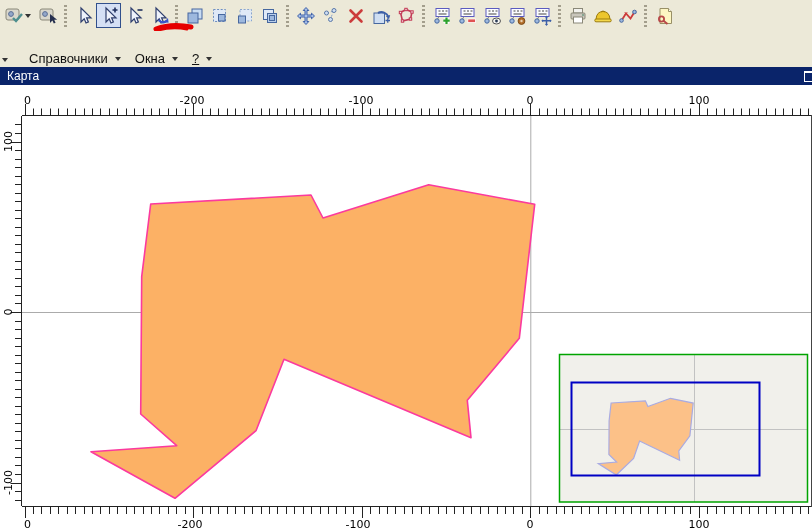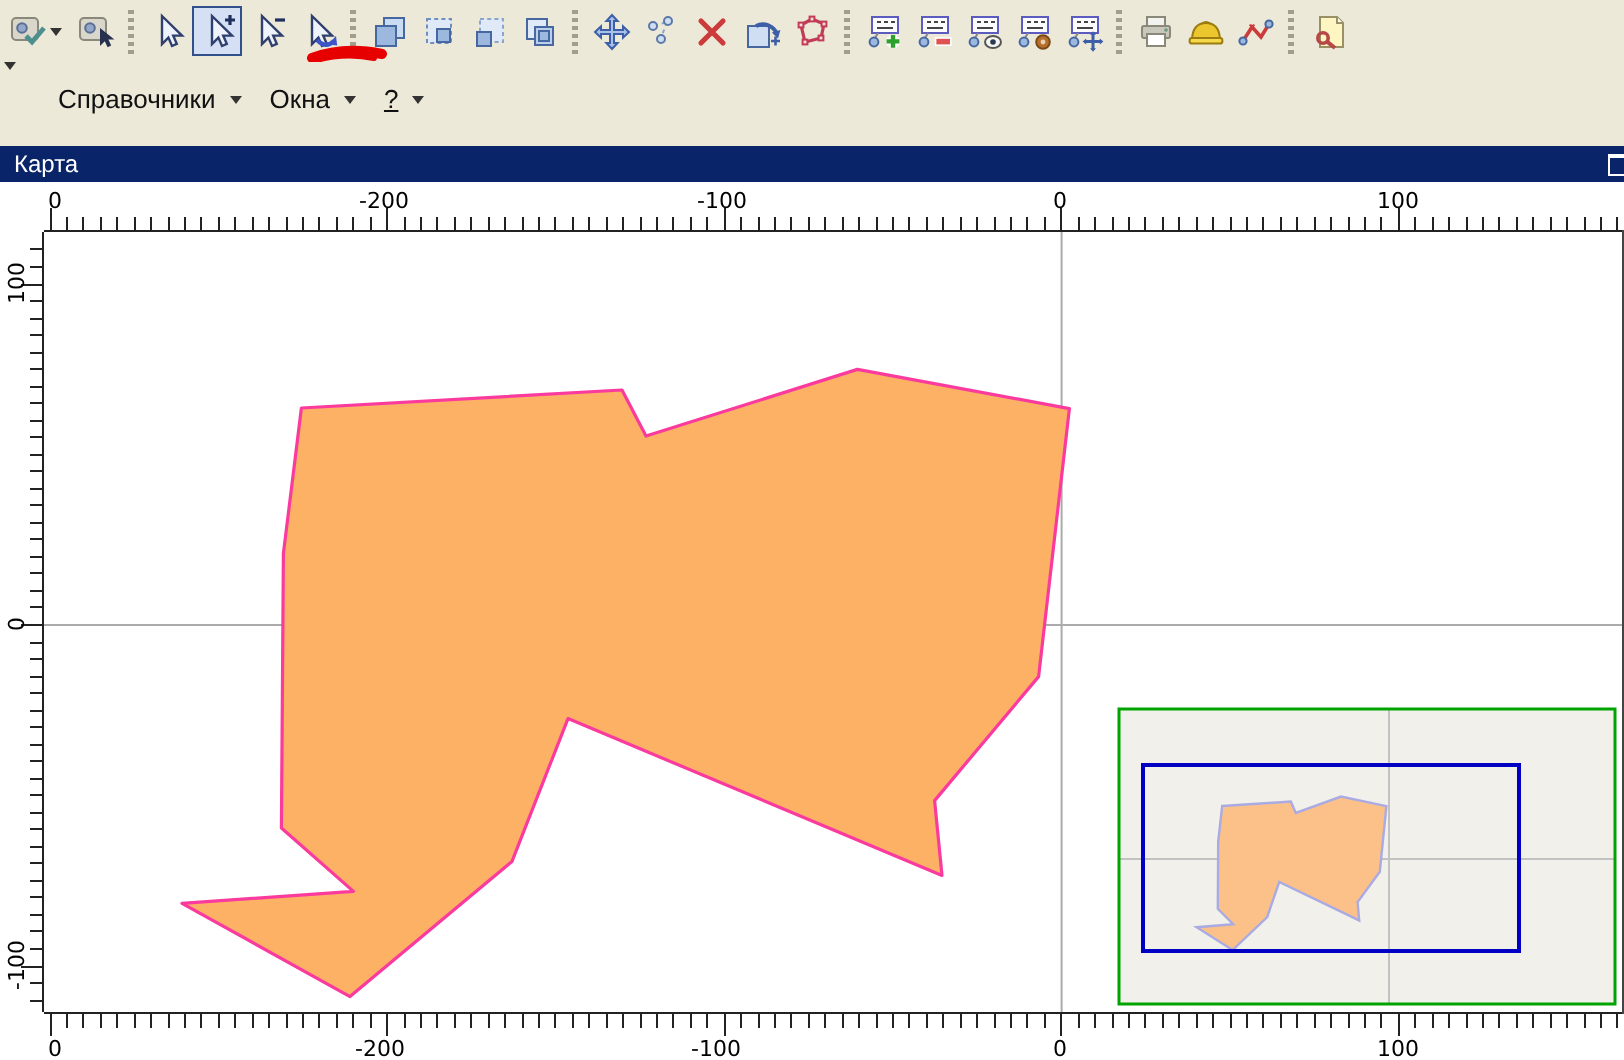--- a/index.html
+++ b/index.html
@@ -13,30 +13,30 @@
         background:transparent;border:1px solid transparent;padding:0;box-sizing:border-box;}
   .tbtn.active{border:1px solid #31508c;background:#d5e0f5;}
   .tbtn svg{display:block;}
   .dd-arrow{width:0;height:0;border-left:3.5px solid transparent;border-right:3.5px solid transparent;
             border-top:4px solid #333;margin:0 3px 0 1px;}
   .grip{width:3px;height:22px;margin:0 4px;
         background:repeating-linear-gradient(#a39e8c 0 2px,#ece9d8 2px 4px);}
   .annotation-svg{position:absolute;left:152px;top:21px;pointer-events:none;}
   
   .menubar{position:absolute;left:0;top:31px;width:812px;height:42px;background:#ece9d8;
-           display:flex;padding:0 4px 5px 1px;box-sizing:border-box;
+           display:flex;align-items:flex-end;padding:0 4px 5px 1px;box-sizing:border-box;
            font-size:13px;color:#111;}
   .menu-item{display:flex;align-items:center;padding:2px 7px;cursor:default;}
   .menu-item .marrow{width:0;height:0;border-left:3.5px solid transparent;
        border-right:3.5px solid transparent;border-top:4px solid #333;margin-left:7px;}
   .menu-item.underlined .mlabel{text-decoration:underline;}
   .lead-arrow{width:0;height:0;border-left:3.5px solid transparent;border-right:3.5px solid transparent;
        border-top:4px solid #333;margin:0 14px 6px 1px;}
   
-  .titlebar{position:absolute;left:0;top:73px;width:812px;height:18px;color:#fff;
+  .titlebar{position:absolute;left:0;top:67px;width:812px;height:18px;color:#fff;
             font-size:12px;line-height:18px;padding-left:7px;box-sizing:border-box;overflow:hidden;}
   .win-max{position:absolute;right:-3px;top:4px;width:9px;height:8px;border:1px solid #fff;
            border-top-width:2px;background:transparent;}
   
   .unitbox{position:absolute;left:1px;top:92px;width:20px;height:21px;border:1px solid #222;
            background:#fff;font-size:11px;display:flex;align-items:center;justify-content:center;}
   .ruler{position:absolute;background:#fff;}
   #ruler-top{left:0;top:91px;}
   #ruler-left{left:0;top:116px;}
   #ruler-bottom{left:0;top:506px;}

